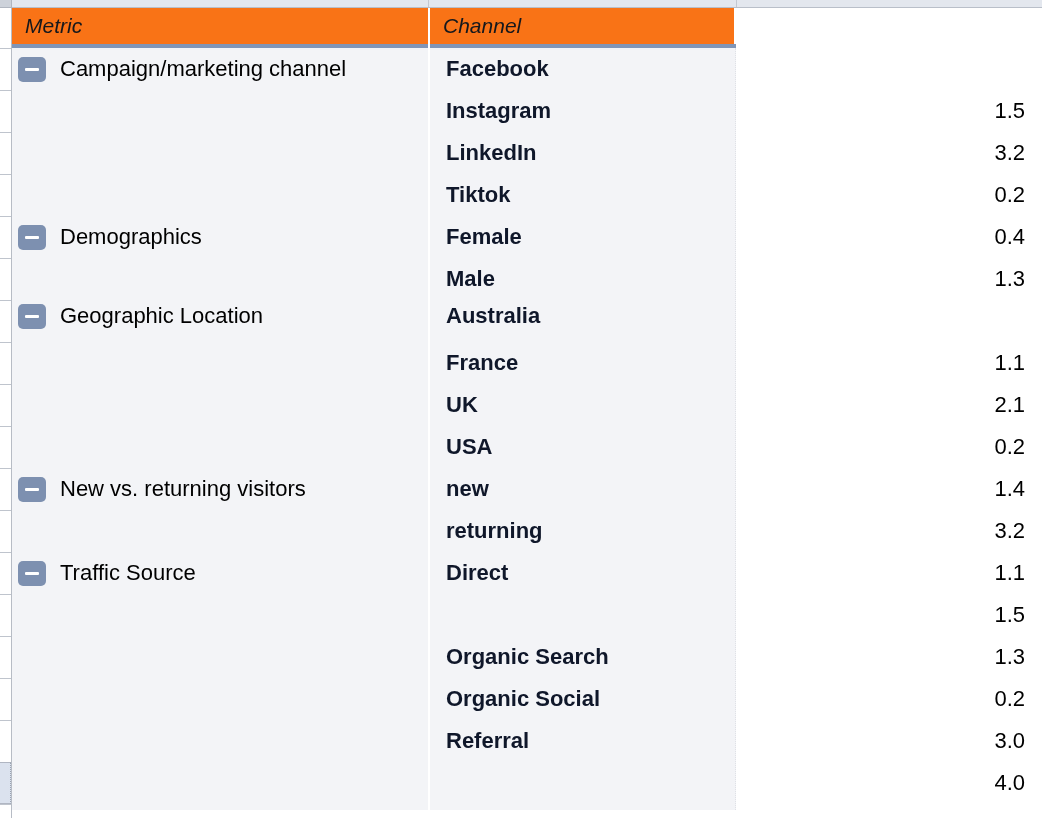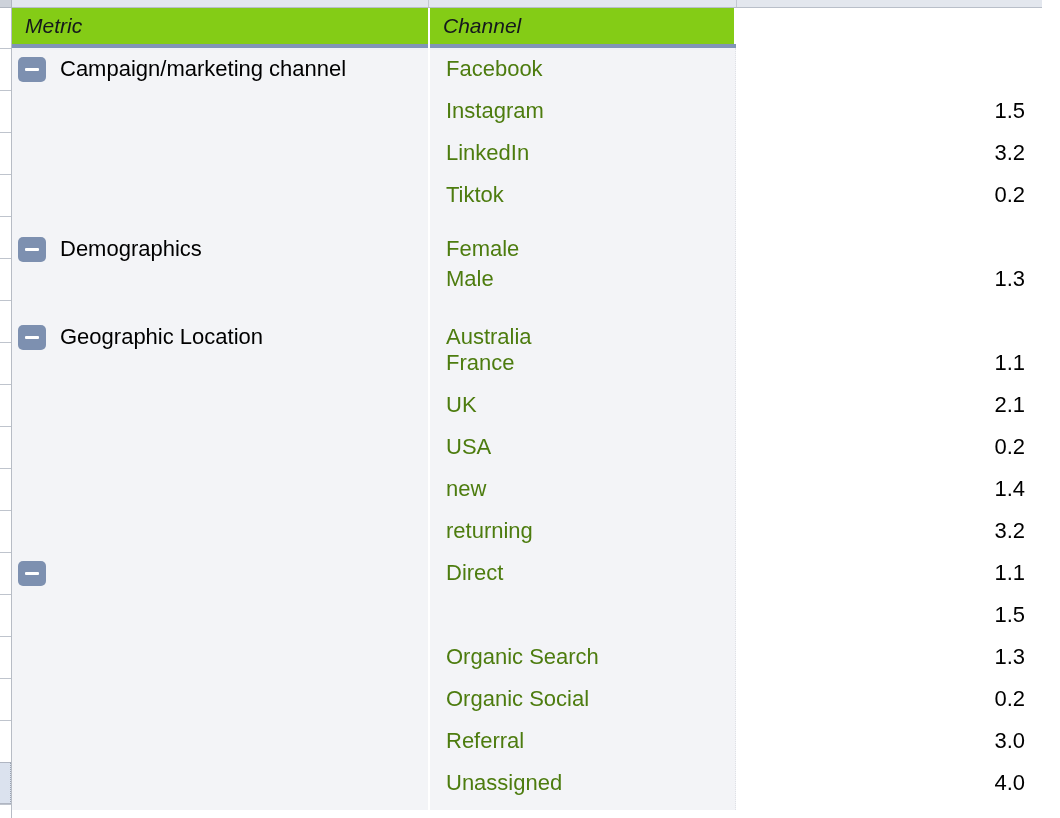--- a/index.html
+++ b/index.html
@@ -84,21 +84,21 @@
   }
   .head-cell {
     position: absolute;
     top: 0;
     height: 40px;
     display: flex;
     align-items: center;
     box-sizing: border-box;
   }
   .head-cell.normal {
-    background: #84cc16;
+    background: #f97316;
     border-bottom: 4px solid #8195b6;
     color: #15181d;
     font-style: italic;
     font-size: 21px;
     padding-left: 13px;
   }
   .head-cell.active {
     background: #8195b6;
     border-bottom: 4px solid #8195b6;
     color: #ffffff;
@@ -191,21 +191,22 @@
 
   .cell-channel {
     position: absolute;
     left: 418px; top: 0;
     width: 306px; height: 42px;
     display: flex;
     align-items: center;
     padding-left: 16px;
     box-sizing: border-box;
     font-size: 22px;
-    color: #4d7c0f;
+    color: #0f172a;
+    font-weight: bold;
   }
 
   .cell-rate {
     position: absolute;
     left: 724px; top: 0;
     width: 306px; height: 42px;
     display: flex;
     align-items: center;
     justify-content: flex-end;
     padding-right: 17px;
@@ -281,33 +282,34 @@
         <div class="row" style="top: 84px;">
           <div class="cell-metric"></div>
           <div class="cell-channel">LinkedIn</div>
           <div class="cell-rate">3.2</div>
         </div>
         <div class="row" style="top: 126px;">
           <div class="cell-metric"></div>
           <div class="cell-channel">Tiktok</div>
           <div class="cell-rate">0.2</div>
         </div>
-        <div class="row" style="top: 180px;">
+        <div class="row" style="top: 168px;">
           <div class="cell-metric">
             <div class="toggle"></div>
             <span class="metric-label">Demographics</span>
           </div>
           <div class="cell-channel">Female</div>
+          <div class="cell-rate">0.4</div>
         </div>
         <div class="row" style="top: 210px;">
           <div class="cell-metric"></div>
           <div class="cell-channel">Male</div>
           <div class="cell-rate">1.3</div>
         </div>
-        <div class="row" style="top: 268px;">
+        <div class="row" style="top: 247px;">
           <div class="cell-metric">
             <div class="toggle"></div>
             <span class="metric-label">Geographic Location</span>
           </div>
           <div class="cell-channel">Australia</div>
         </div>
         <div class="row" style="top: 294px;">
           <div class="cell-metric"></div>
           <div class="cell-channel">France</div>
           <div class="cell-rate">1.1</div>
@@ -316,31 +318,36 @@
           <div class="cell-metric"></div>
           <div class="cell-channel">UK</div>
           <div class="cell-rate">2.1</div>
         </div>
         <div class="row" style="top: 378px;">
           <div class="cell-metric"></div>
           <div class="cell-channel">USA</div>
           <div class="cell-rate">0.2</div>
         </div>
         <div class="row" style="top: 420px;">
+          <div class="cell-metric">
+            <div class="toggle"></div>
+            <span class="metric-label">New vs. returning visitors</span>
+          </div>
           <div class="cell-channel">new</div>
           <div class="cell-rate">1.4</div>
         </div>
         <div class="row" style="top: 462px;">
           <div class="cell-metric"></div>
           <div class="cell-channel">returning</div>
           <div class="cell-rate">3.2</div>
         </div>
         <div class="row" style="top: 504px;">
           <div class="cell-metric">
             <div class="toggle"></div>
+            <span class="metric-label">Traffic Source</span>
           </div>
           <div class="cell-channel">Direct</div>
           <div class="cell-rate">1.1</div>
         </div>
         <div class="row" style="top: 546px;">
           <div class="cell-metric"></div>
           <div class="cell-rate">1.5</div>
         </div>
         <div class="row" style="top: 588px;">
           <div class="cell-metric"></div>
@@ -352,19 +359,18 @@
           <div class="cell-channel">Organic Social</div>
           <div class="cell-rate">0.2</div>
         </div>
         <div class="row" style="top: 672px;">
           <div class="cell-metric"></div>
           <div class="cell-channel">Referral</div>
           <div class="cell-rate">3.0</div>
         </div>
         <div class="row" style="top: 714px;">
           <div class="cell-metric"></div>
-          <div class="cell-channel">Unassigned</div>
           <div class="cell-rate">4.0</div>
         </div>
       </div>
   </div>
 
 </div>
 
 </body></html>

